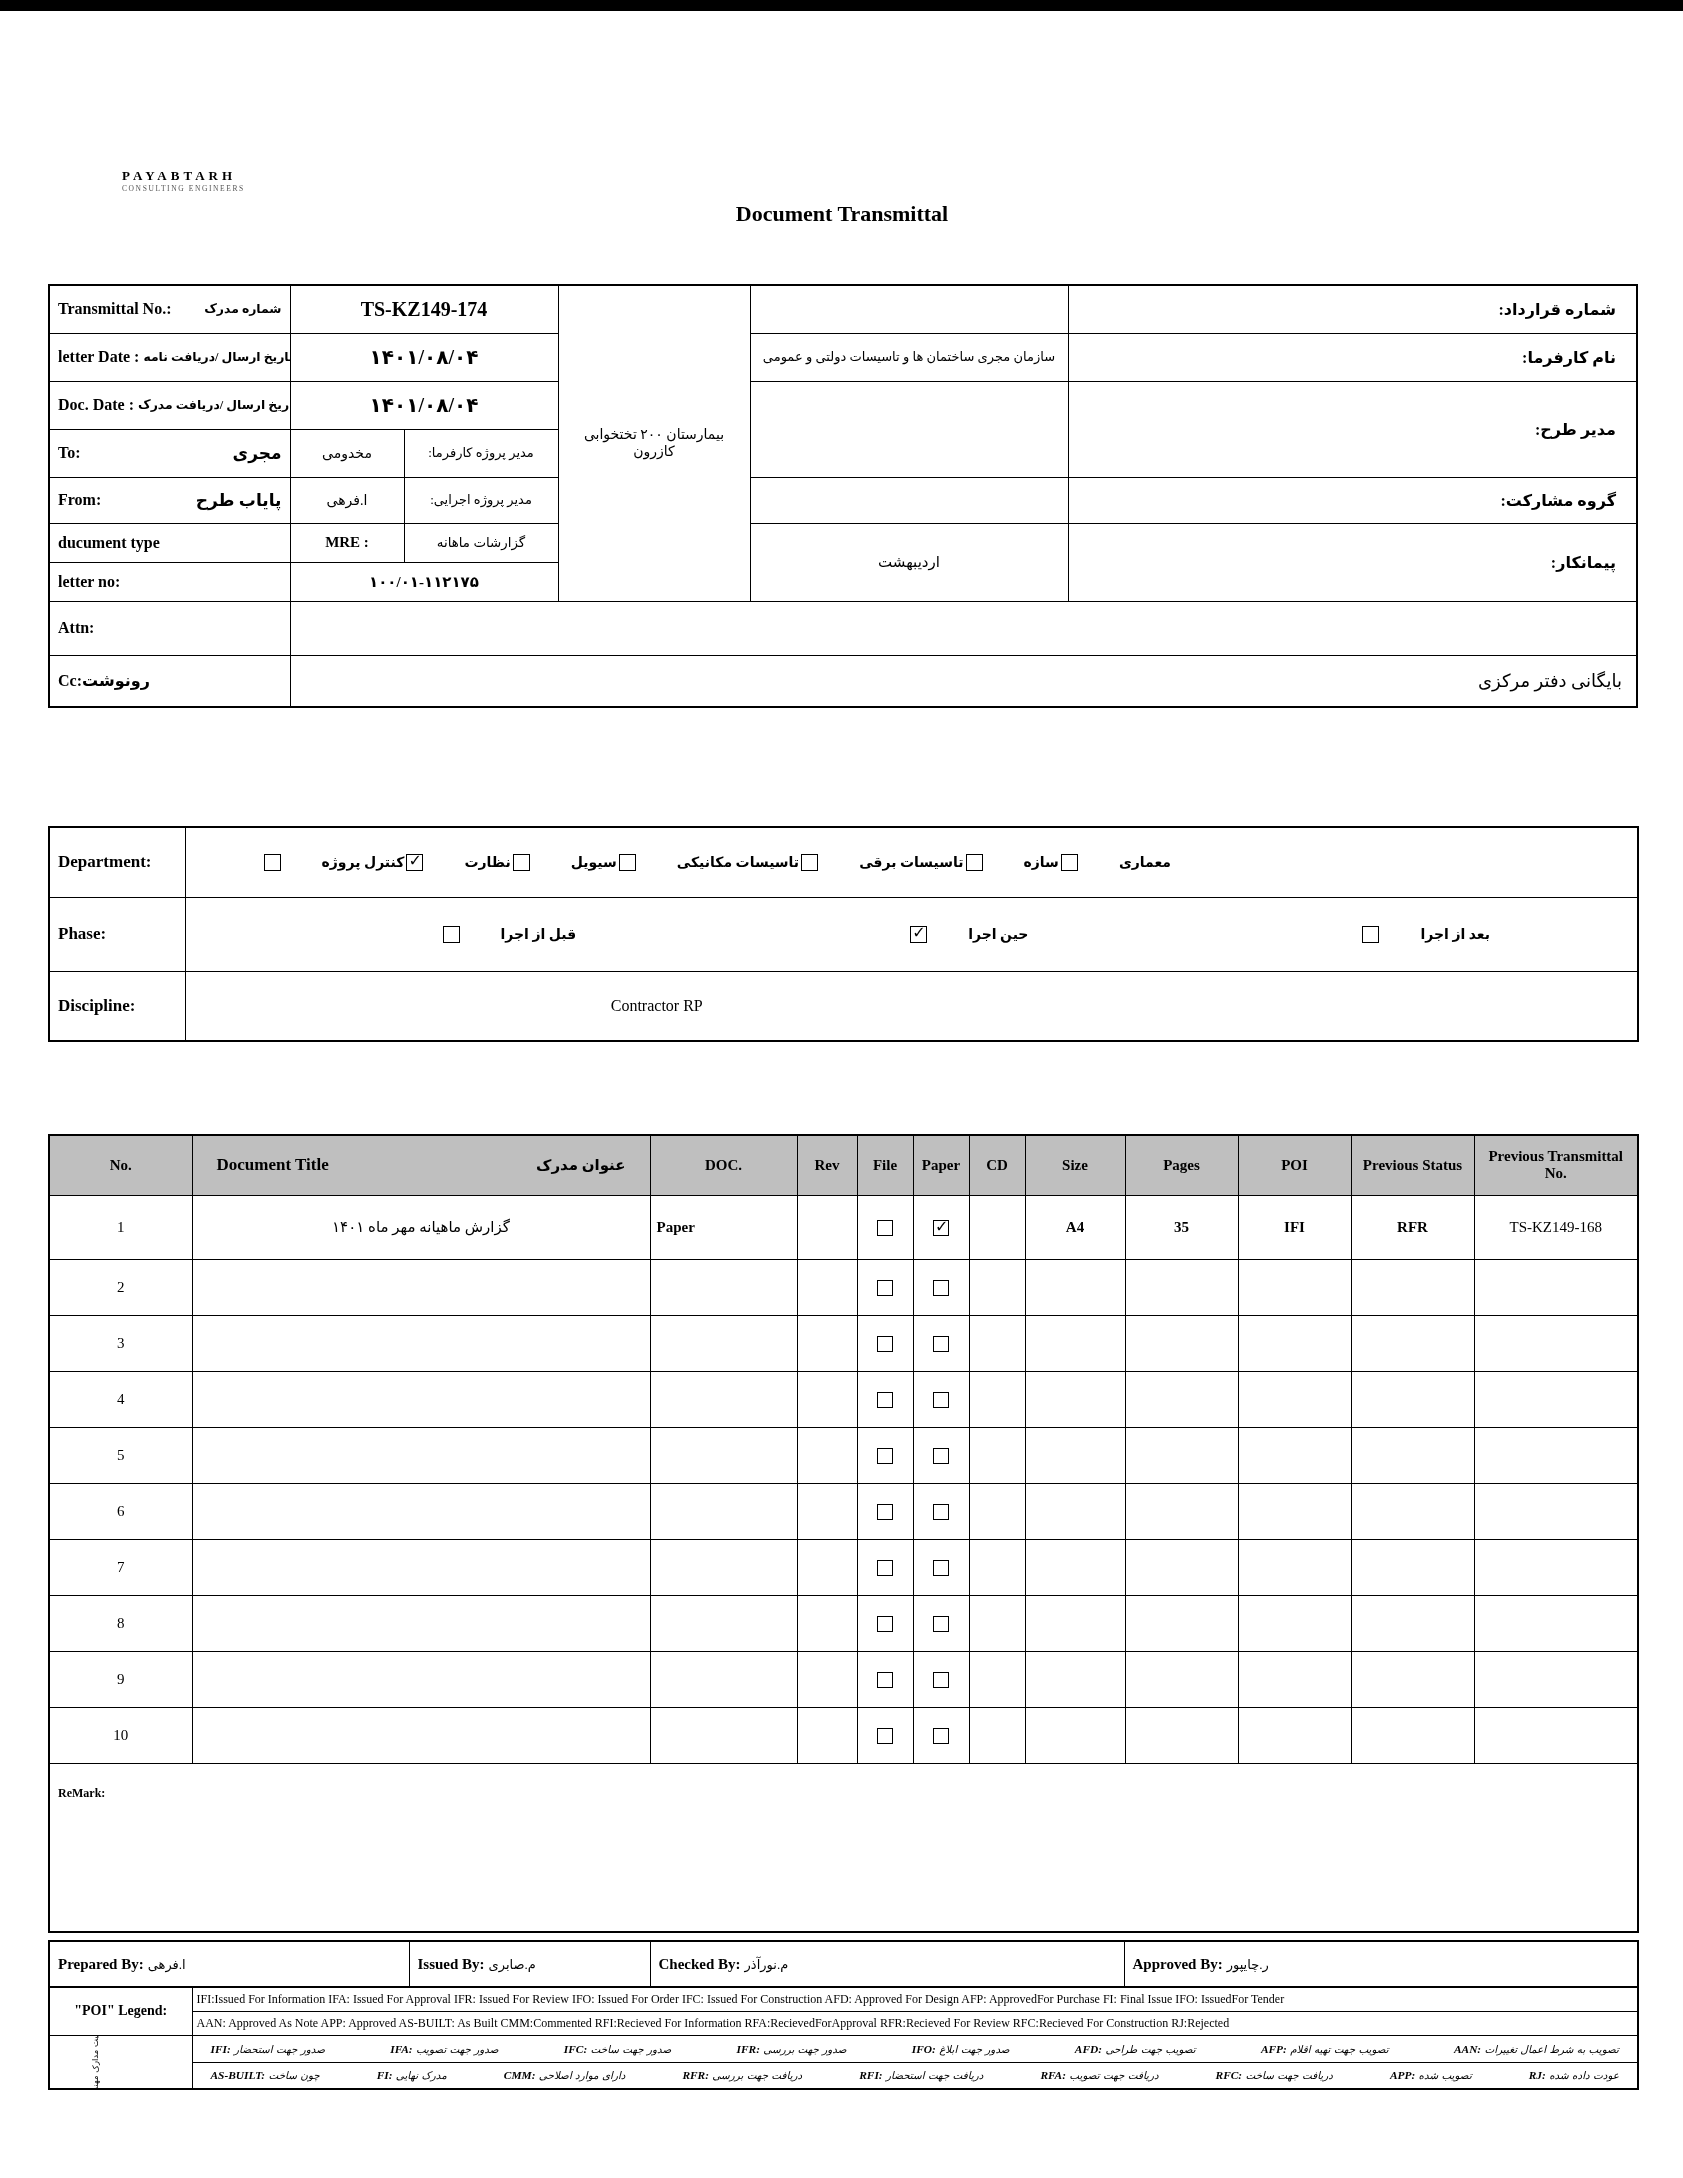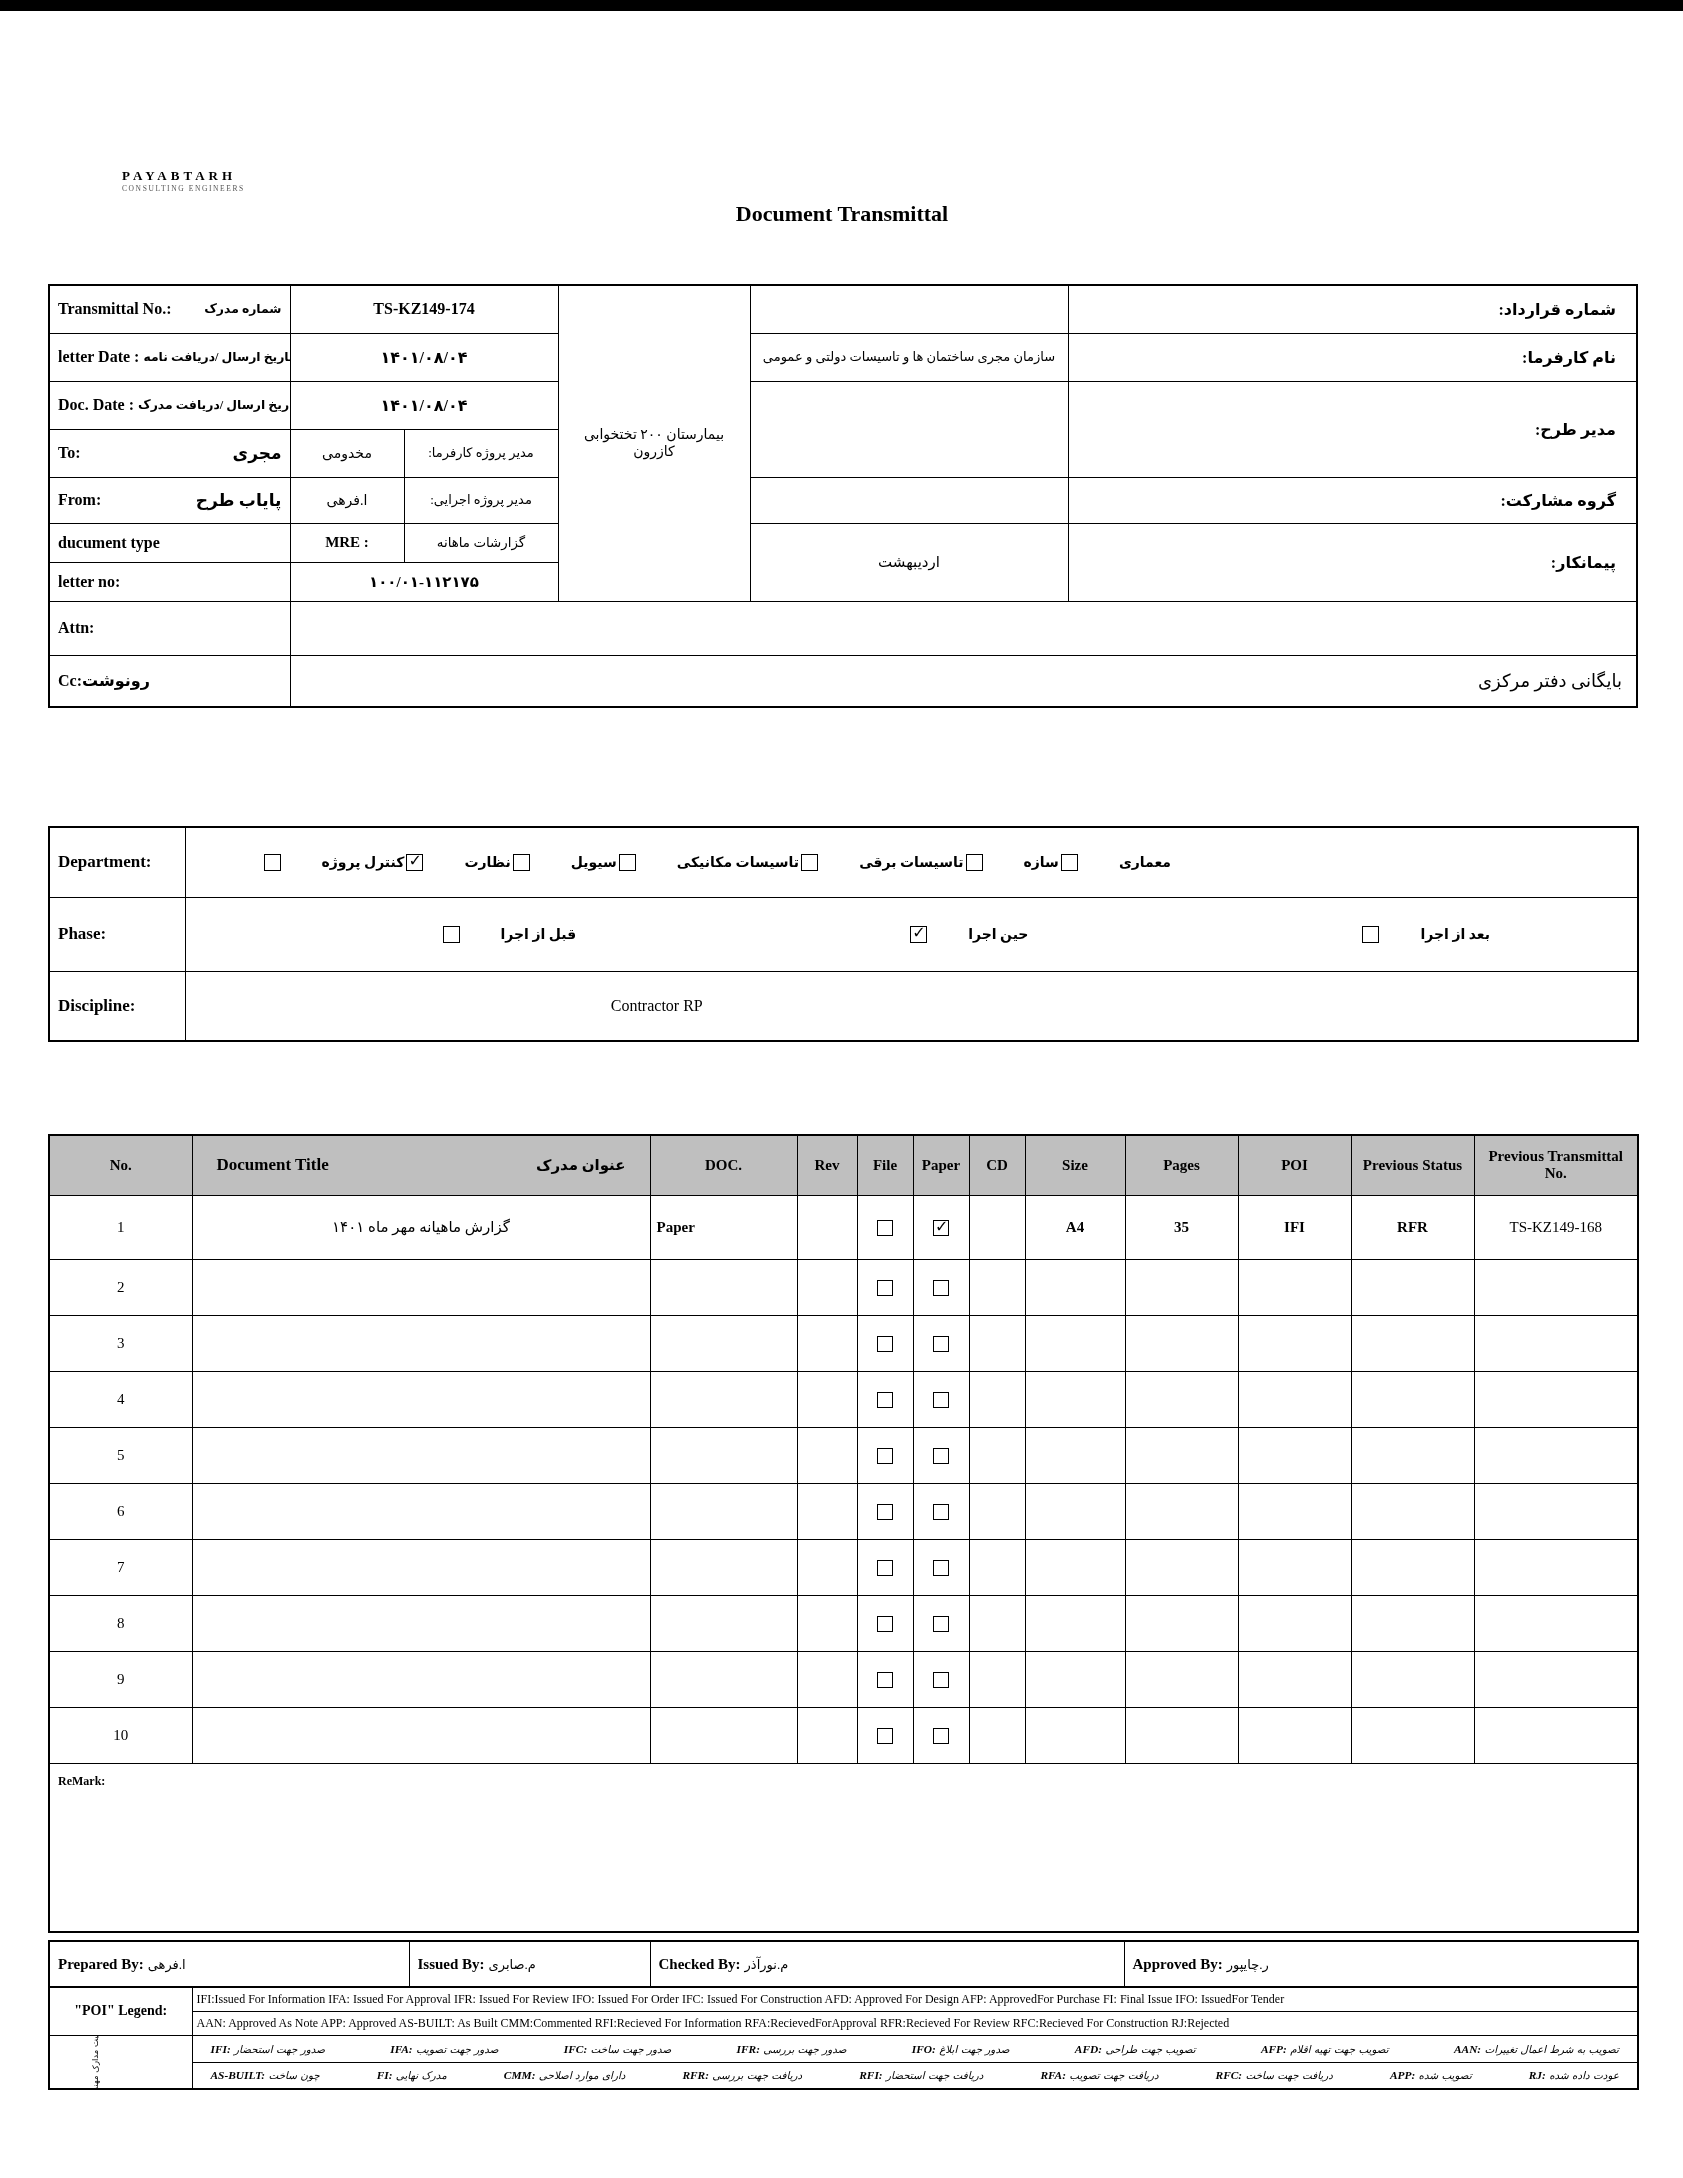--- a/index.html
+++ b/index.html
@@ -25,21 +25,21 @@
   table{border-collapse:collapse;table-layout:fixed;}
   td{border:1.5px solid #000;padding:1px 8px;vertical-align:middle;overflow:hidden;}
 
   
   .info-table{position:absolute;left:48px;top:284px;width:1589px;border:2.5px solid #000;}
   .lblcell{font-weight:bold;}
   .lbl{display:flex;justify-content:space-between;align-items:center;gap:4px;}
   .lbl .en{font-size:16px;white-space:nowrap;}
   .lbl .fa{font-size:12.4px;direction:rtl;white-space:nowrap;}
   .lbl .fa-big{font-size:17px;}
-  .vcell{text-align:center;font-weight:bold;font-size:16px;}
+  .vcell{text-align:center;font-weight:bold;font-size:20px;}
   .pcell{text-align:center;font-size:14px;direction:rtl;}
   .rolecell{text-align:center;font-size:13px;direction:rtl;}
   .projcell{text-align:center;font-size:14px;direction:rtl;}
   .rvcell{text-align:center;font-size:13px;direction:rtl;}
   .rv-big{font-size:15px;}
   .rlcell{font-weight:bold;font-size:16px;direction:rtl;text-align:right;padding-right:20px;}
   .ccval{direction:rtl;text-align:right;font-weight:normal;font-size:18px;padding-right:14px;}
 
   
   .class-table{position:absolute;left:48px;top:826px;width:1589px;border:2.5px solid #000;}
@@ -66,21 +66,21 @@
   .hd-prev{font-size:12.4px;line-height:1.15;}
   .titlehead{display:flex;justify-content:space-between;align-items:center;padding:0 16px;}
   .titlehead .en{font-size:17px;font-weight:bold;}
   .titlehead .fa{font-size:15px;font-weight:bold;direction:rtl;}
   .c-no{text-align:center;font-size:16px;}
   .c-title{text-align:center;direction:rtl;font-size:15px;}
   .c-doc{text-align:left;font-weight:bold;font-size:13px;padding-left:6px;}
   .c-chk{text-align:center;}
   .c-bold{text-align:center;font-weight:bold;font-size:16px;}
   .c-plain{text-align:center;font-size:15px;}
-  .remark{vertical-align:top;text-align:left;padding:8px 8px;}
+  .remark{vertical-align:top;text-align:left;padding:20px 8px;}
   .remark-lbl{font-size:12px;font-weight:bold;}
 
   
   .sig-table{position:absolute;left:48px;top:1940px;width:1589px;border:2.5px solid #000;}
   .sig-table td{padding:2px 8px;}
   .sig-en{font-size:15px;font-weight:bold;}
   .sig-fa{font-size:13px;direction:rtl;margin-left:4px;}
 
   
   .legend-table{position:absolute;left:48px;top:1986px;width:1589px;border:2.5px solid #000;}

